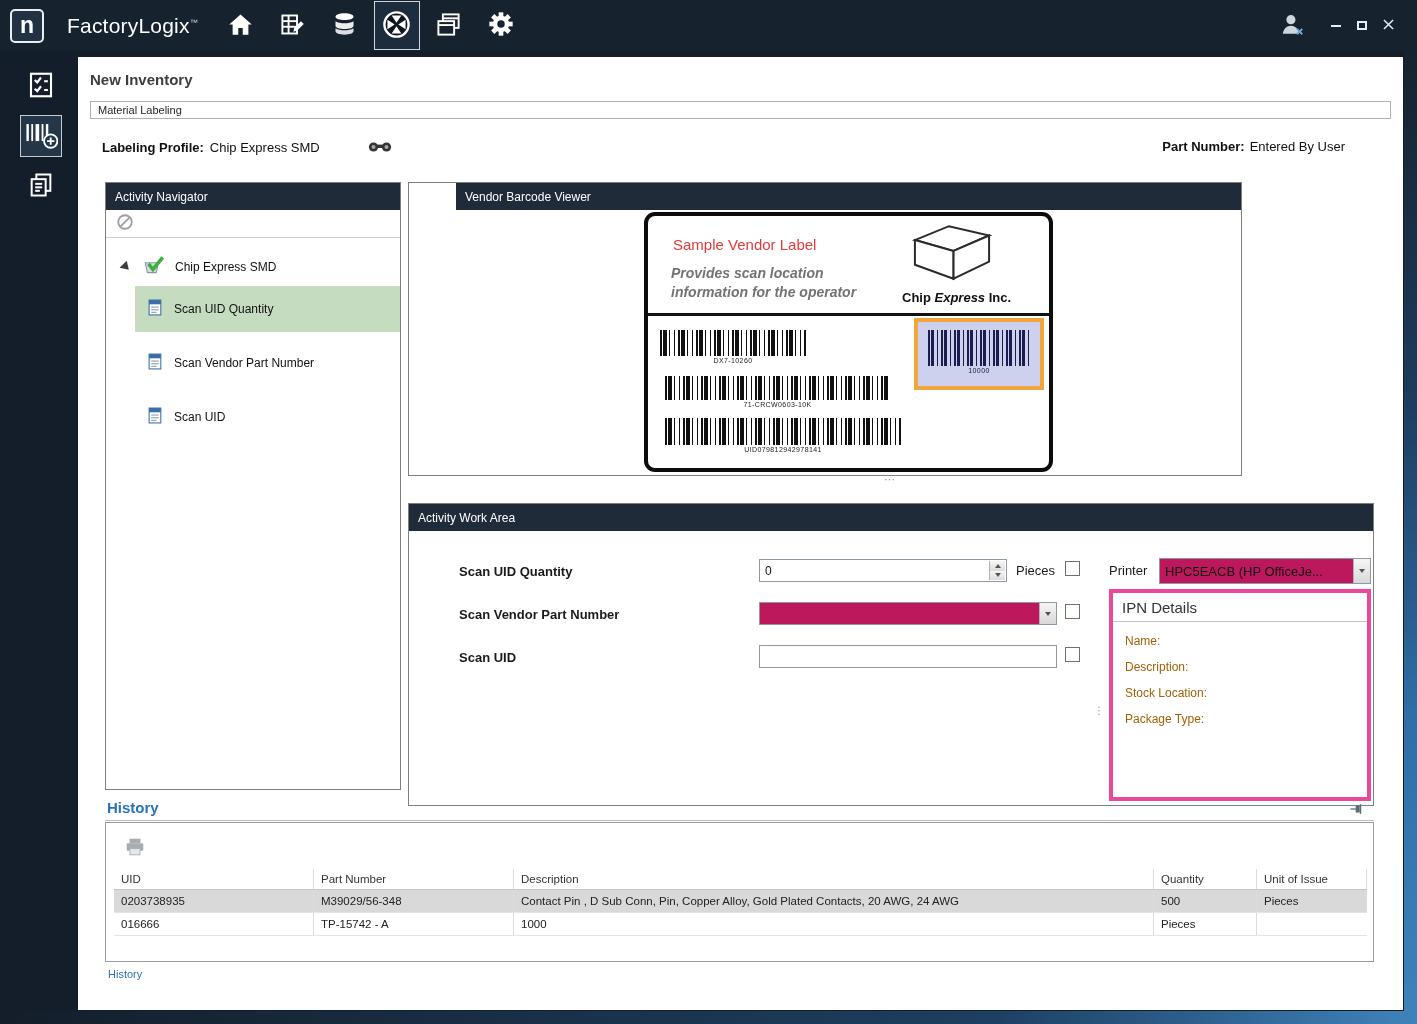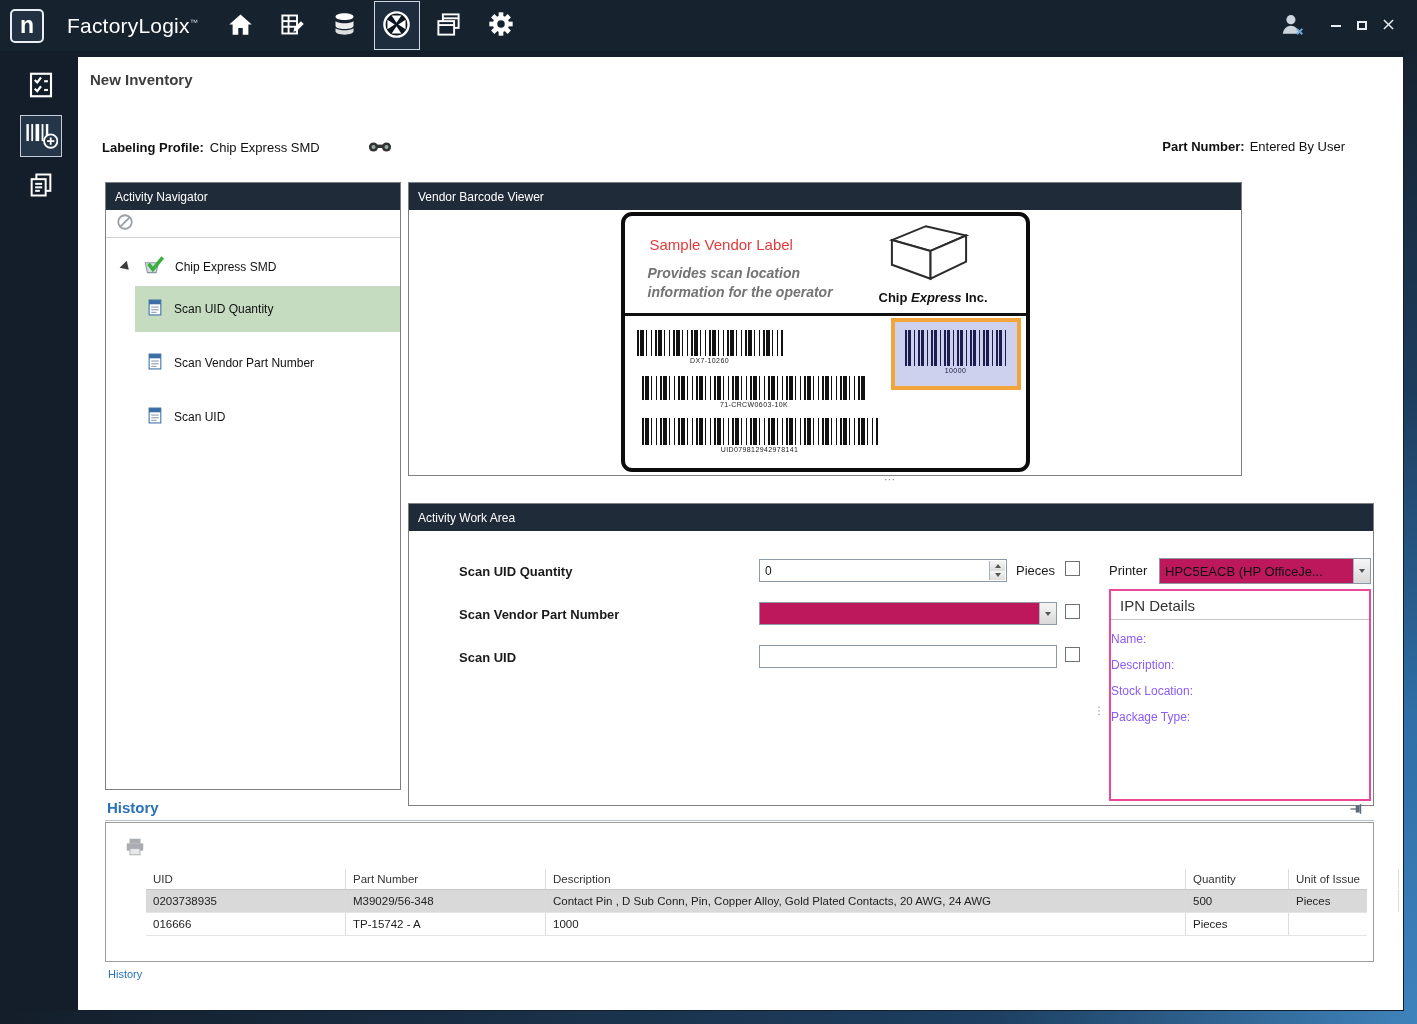--- a/index.html
+++ b/index.html
@@ -112,35 +112,35 @@
   .tri-dn { width:0; height:0; border-left:3px solid transparent; border-right:3px solid transparent;
     border-top:4px solid #555; }
   .combo { position:absolute; height:23px; border:1px solid #8d9aa5; background:#be185d;
     display:flex; align-items:center; font-size:12px; color:#111; }
   .combo .val { flex:1; padding-left:5px; white-space:nowrap; overflow:hidden; }
   .combo .dd { width:17px; height:100%; border-left:1px solid #aab4bd;
     background:linear-gradient(#f6f6f6,#d8d8d8); display:flex; align-items:center; justify-content:center; cursor:pointer; }
   .checkbox { position:absolute; width:15px; height:15px; border:1px solid #707070; background:#fff; cursor:pointer; }
   .unit-lbl { position:absolute; font-size:13px; color:#1a1a1a; }
   .printer-lbl { position:absolute; font-size:13px; color:#1a1a1a; }
-  .ipn-box { position:absolute; border:2px solid #ec4899; background:#fff; }
+  .ipn-box { position:absolute; border:4px solid #ec4899; background:#fff; }
   .ipn-title { height:29px; display:flex; align-items:center; padding-left:9px; font-size:15px;
     color:#333; border-bottom:1px solid #c4c4c4; }
-  .ipn-row { font-size:12px; color:#8b5cf6; margin:12px 0 0 0; }
+  .ipn-row { font-size:12px; color:#a16207; margin:12px 0 0 12px; }
   .v-splitter { position:absolute; left:685px; top:205px; color:#8a8a8a; font-size:10px;
     line-height:4px; cursor:col-resize; }
 
   
   .hist-title { position:absolute; left:29px; top:742px; font-size:15px; color:#2a72b8; }
   .pin-btn { position:absolute; left:1272px; top:745px; background:none; border:none; cursor:pointer; }
   .hist-line { position:absolute; left:27px; top:763px; width:1269px; height:1px; background:#b9c2cc; }
   .hist-box { position:absolute; left:27px; top:765px; width:1269px; height:140px; border:1px solid #9b9b9b; }
   .print-btn { position:absolute; left:18px; top:13px; background:none; border:none; cursor:pointer; }
   .hist-table { position:absolute; left:8px; top:46px; width:1253px; font-size:11.5px; color:#222; }
-  .ht-row { display:grid; grid-template-columns:200px 200px 640px 103px 110px; align-items:center;margin-left:32px; }
+  .ht-row { display:grid; grid-template-columns:200px 200px 640px 103px 110px; align-items:center; }
   .ht-head { height:21px; border-bottom:1px solid #c6c6c6; }
   .ht-head .cell { color:#333; }
   .cell { padding:0 7px; border-right:1px solid #dcdcdc; height:100%; display:flex; align-items:center;
     white-space:nowrap; overflow:hidden; }
   .ht-data { height:23px; border-bottom:1px solid #e4e4e4; cursor:pointer; }
   .ht-data.selected { background:#d9d9d9; }
   .hist-link { position:absolute; left:30px; top:911px; font-size:11px; color:#2a72b8;
     background:none; border:none; cursor:pointer; }
 </style>
 </head>
@@ -284,20 +284,23 @@
             <line x1="7" y1="14" x2="13" y2="14"></line>
             <line x1="7" y1="17" x2="11" y2="17"></line>
           </svg>
       </span>
     </button>
   </aside>
 
   <main class="window">
     <h1 class="page-title">New Inventory</h1>
 
+    <div class="tab-strip">
+      <span>Material Labeling</span>
+    </div>
 
     <div class="profile-row">
       <span class="lbl">Labeling Profile:</span>
       <span>Chip Express SMD</span>
       <button class="binoculars">
         <span>
           <svg viewBox="0 0 24 14" width="24" height="14">
             <circle cx="5.5" cy="8" r="4.6" fill="#333"></circle>
               <circle cx="18.5" cy="8" r="4.6" fill="#333"></circle>
             <rect x="9" y="5.6" width="6" height="3.4" fill="#333"></rect>
@@ -373,21 +376,21 @@
               <rect x="4" y="7" width="7" height="1.2" fill="#9aabbc"></rect>
               <rect x="4" y="9.5" width="7" height="1.2" fill="#9aabbc"></rect>
               <rect x="4" y="12" width="5" height="1.2" fill="#9aabbc"></rect>
               </svg>
           </span>
           <span class="lbl">Scan UID</span>
         </div>
       </div>
     </section>
 
-    <section class="panel" style="left:330px;top:125px;width:834px;height:294px;">
+    <section class="panel" style="left:330px;top:125px;width:834px;height:294px;padding-left:47px;">
       <div class="panel-header">
         <span>Vendor Barcode Viewer</span>
       </div>
       <div class="viewer-body">
         <div class="vendor-label">
           <div class="vl-top">
             <div class="vl-heading">Sample Vendor Label</div>
             <div class="vl-note">
               <span>Provides scan location</span><br>
               <span>information for the operator</span>

